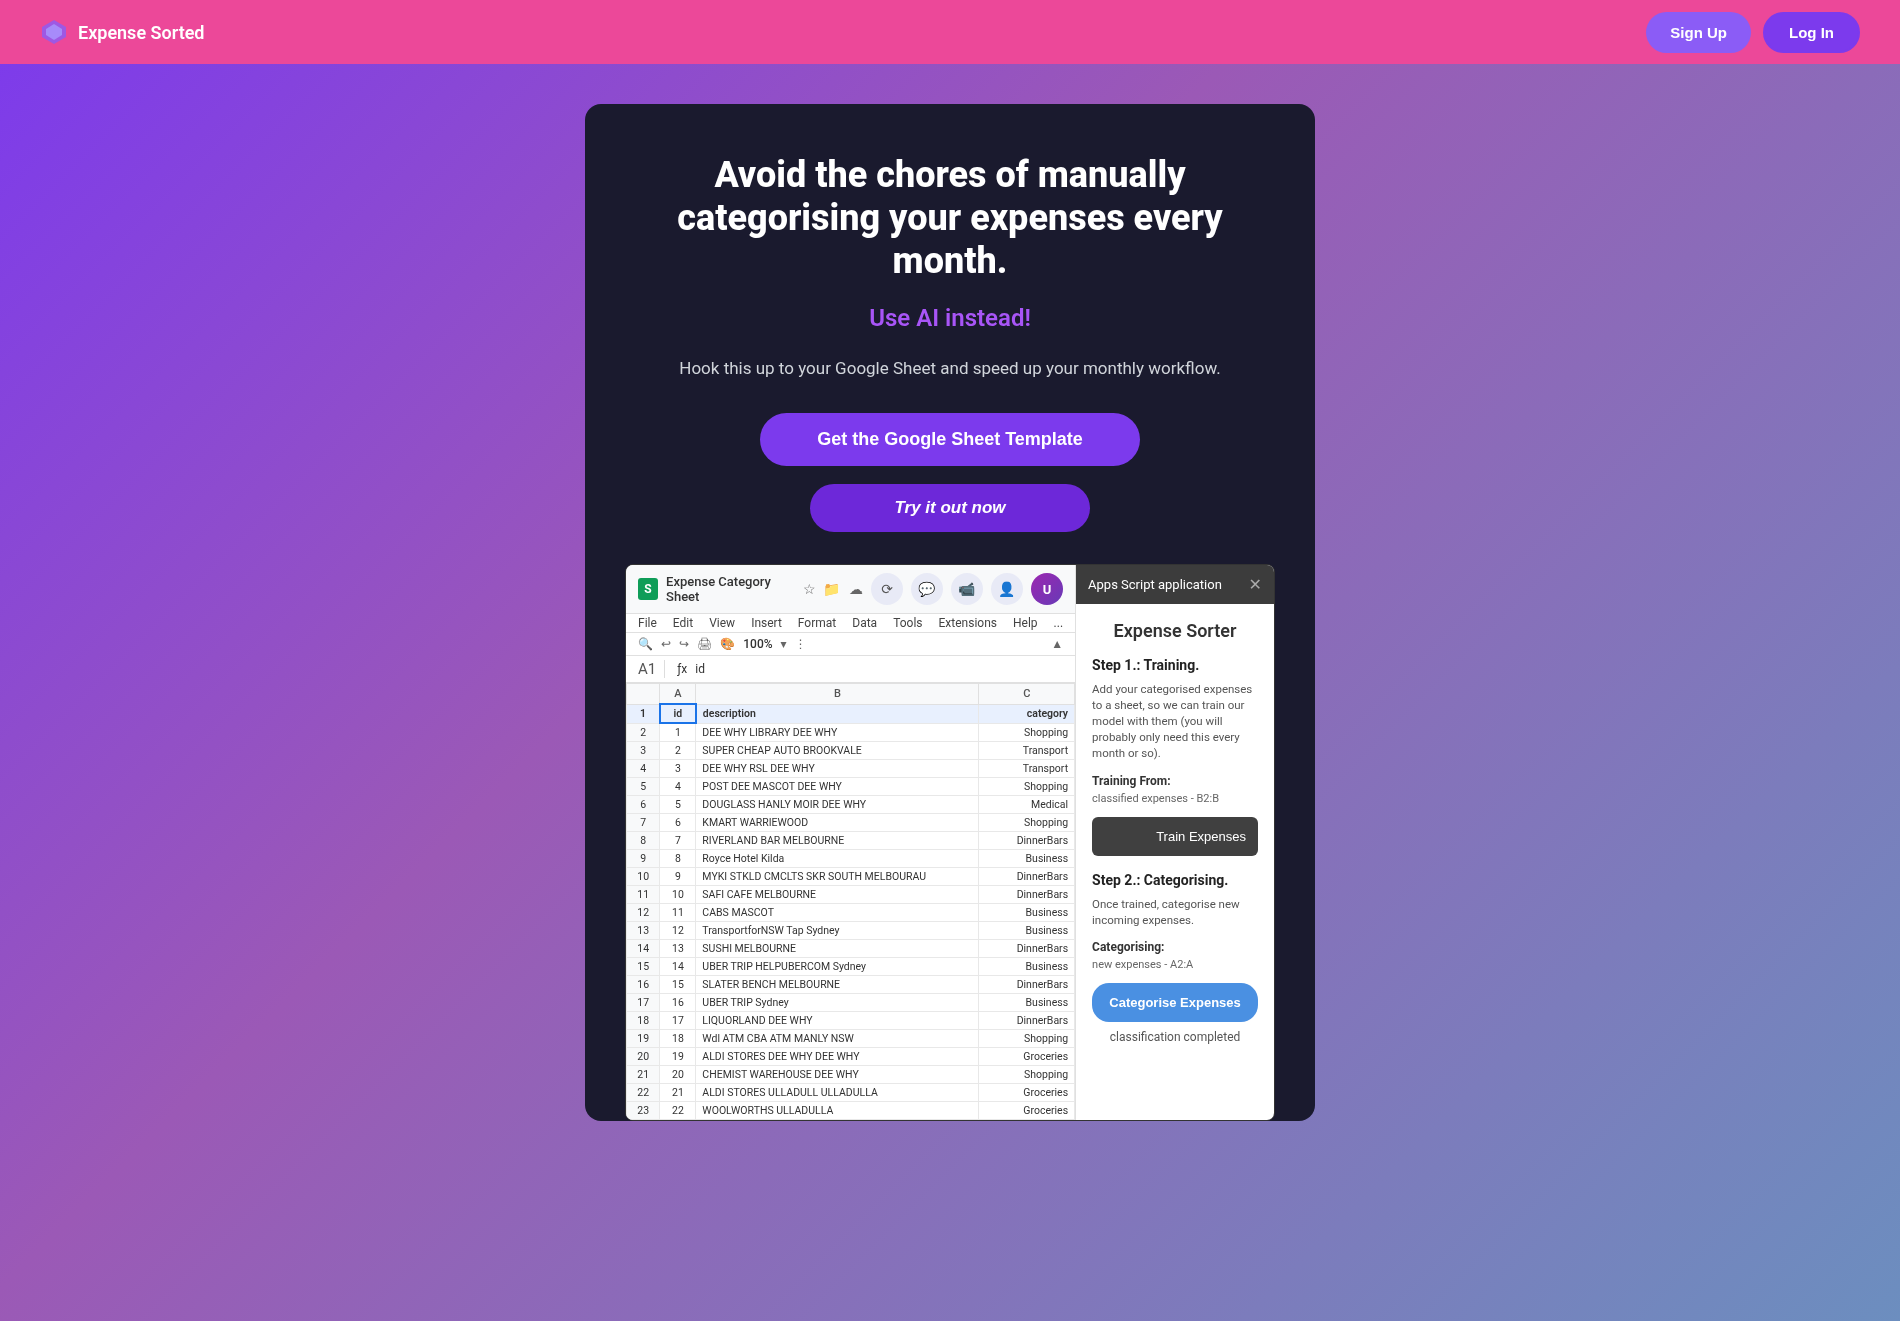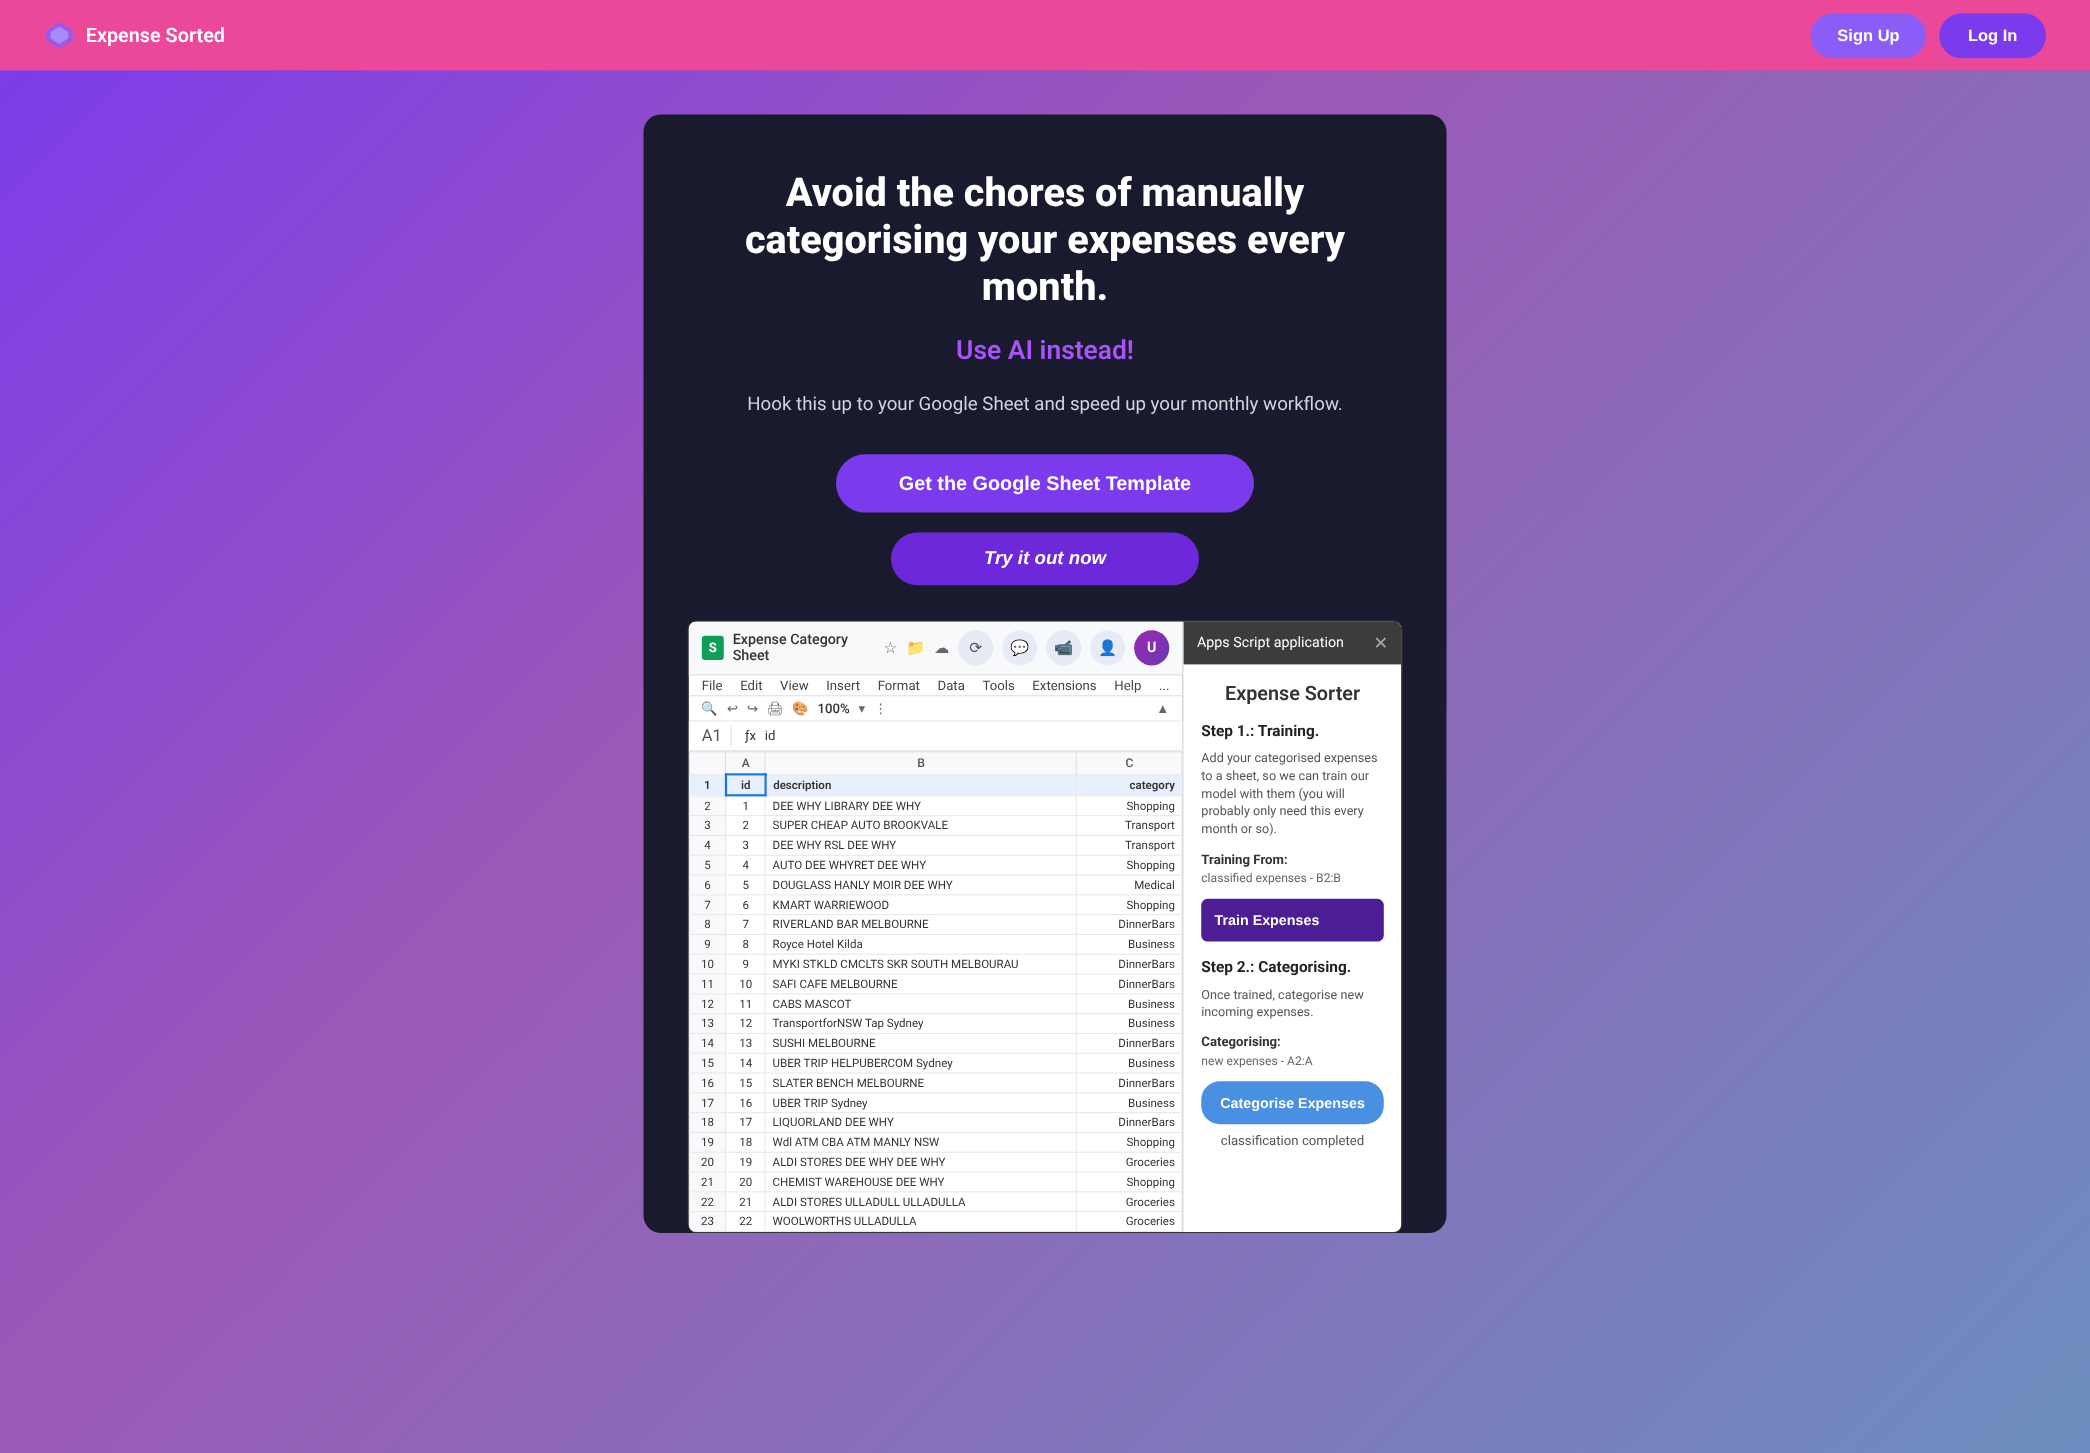--- a/index.html
+++ b/index.html
@@ -343,30 +343,30 @@
       margin-bottom: 4px;
     }
 
     .apps-range {
       font-size: 11px;
       color: #666;
       margin-bottom: 12px;
     }
 
     .btn-apps {
-      background: #4c1d95;
+      background: #404040;
       color: white;
       border: none;
       padding: 12px;
       border-radius: 6px;
       font-size: 13px;
-      font-weight: 700;
+      font-weight: 400;
       cursor: pointer;
       width: 100%;
-      text-align: left;
+      text-align: right;
       margin-bottom: 16px;
     }
 
     .btn-categorise {
       background: #4a90e2;
       color: white;
       border: none;
       padding: 12px;
       border-radius: 17px;
       font-size: 13px;
@@ -526,21 +526,21 @@
     </tr>
               <tr>
       <td class="row-num">4</td>
       <td class="col-id">3</td>
       <td class="col-desc">DEE WHY RSL DEE WHY</td>
       <td class="col-cat">Transport</td>
     </tr>
               <tr>
       <td class="row-num">5</td>
       <td class="col-id">4</td>
-      <td class="col-desc">AUTO DEE WHYRET DEE WHY</td>
+      <td class="col-desc">POST DEE MASCOT DEE WHY</td>
       <td class="col-cat">Shopping</td>
     </tr>
               <tr>
       <td class="row-num">6</td>
       <td class="col-id">5</td>
       <td class="col-desc">DOUGLASS HANLY MOIR DEE WHY</td>
       <td class="col-cat">Medical</td>
     </tr>
               <tr>
       <td class="row-num">7</td>

